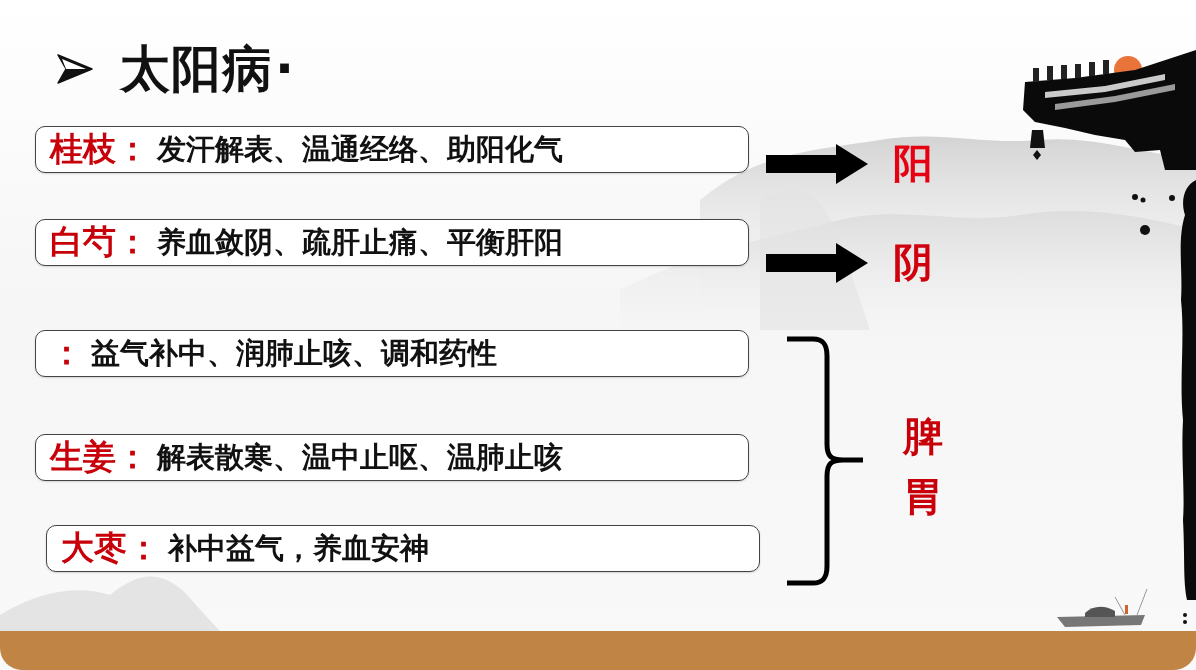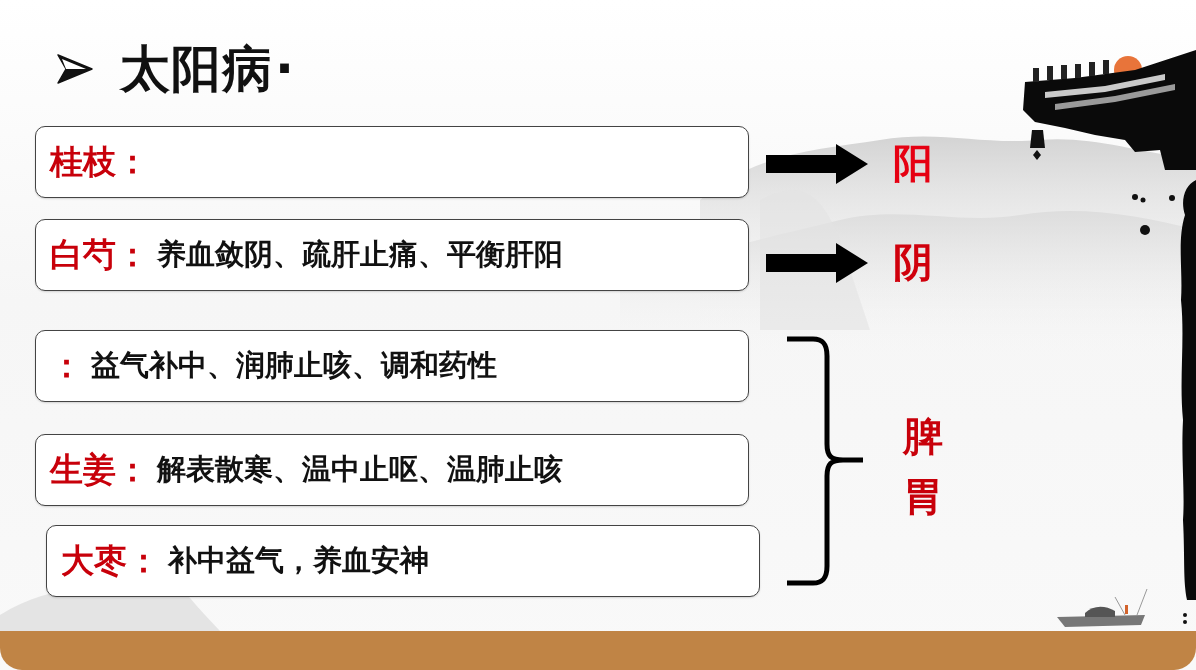--- a/index.html
+++ b/index.html
@@ -6,21 +6,21 @@
   body{width:1196px;height:670px;overflow:hidden;position:relative;
        background:linear-gradient(180deg,#ffffff 0%,#f6f6f6 45%,#f9f9f9 100%);
        font-family:"DejaVu Sans","Liberation Sans",sans-serif;}
   .slide{position:absolute;left:0;top:0;width:1196px;height:670px;overflow:hidden;border-radius:22px;}
   .bg-mtn{position:absolute;left:0;top:0;width:1196px;height:670px;}
   .title{position:absolute;left:56px;top:34px;height:70px;display:flex;align-items:center;}
   .title .bullet{width:40px;height:40px;margin-right:24px;}
   .title .t-black{font-size:50px;font-weight:bold;color:#111;letter-spacing:1px;}
   .title .t-dot{font-size:50px;font-weight:bold;color:#111;margin:0 2px;}
   .title .t-red{font-size:50px;font-weight:bold;color:#c8000a;letter-spacing:1px;}
-  .box{position:absolute;left:35px;width:714px;height:72px;background:#fff;
+  .box{position:absolute;left:35px;width:714px;height:47px;background:#fff;
        border:1.5px solid #444;border-radius:10px;box-sizing:border-box;
        display:flex;align-items:center;padding-left:14px;
        box-shadow:0 1px 2px rgba(0,0,0,0.15);}
   .box .herb{font-size:33px;font-weight:bold;color:#c8000a;}
   .box .colon{font-size:33px;font-weight:bold;color:#c8000a;margin-right:8px;}
   .box .eff{font-size:29px;font-weight:bold;color:#111;}
   .arrow{position:absolute;left:766px;width:104px;height:40px;}
   .label-red{position:absolute;font-size:40px;font-weight:bold;color:#e60012;}
   .label-red2{position:absolute;font-size:40px;font-weight:bold;color:#c8000a;line-height:56px;}
   .brace{position:absolute;left:783px;top:334px;width:90px;height:256px;}
@@ -84,20 +84,21 @@
       <path d="M2 6 L36 20 L2 34 L10 20 Z" fill="#111" stroke="#111" stroke-width="1.5" stroke-linejoin="round"></path>
       <path d="M6 10 L30 20 L10 20 Z" fill="#fff"></path>
     </svg>
     <span class="t-black">太阳病</span>
     <span class="t-dot">·</span>
   </div>
 
   <div class="box" style="top:126px;">
     <span class="herb">桂枝</span>
     <span class="colon">：</span>
+    <span class="eff">发汗解表、温通经络、助阳化气</span>
   </div>
 
   <div class="box" style="top:219px;">
     <span class="herb">白芍</span>
     <span class="colon">：</span>
     <span class="eff">养血敛阴、疏肝止痛、平衡肝阳</span>
   </div>
 
   <div class="box" style="top:330px;">
     <span class="colon">：</span>

